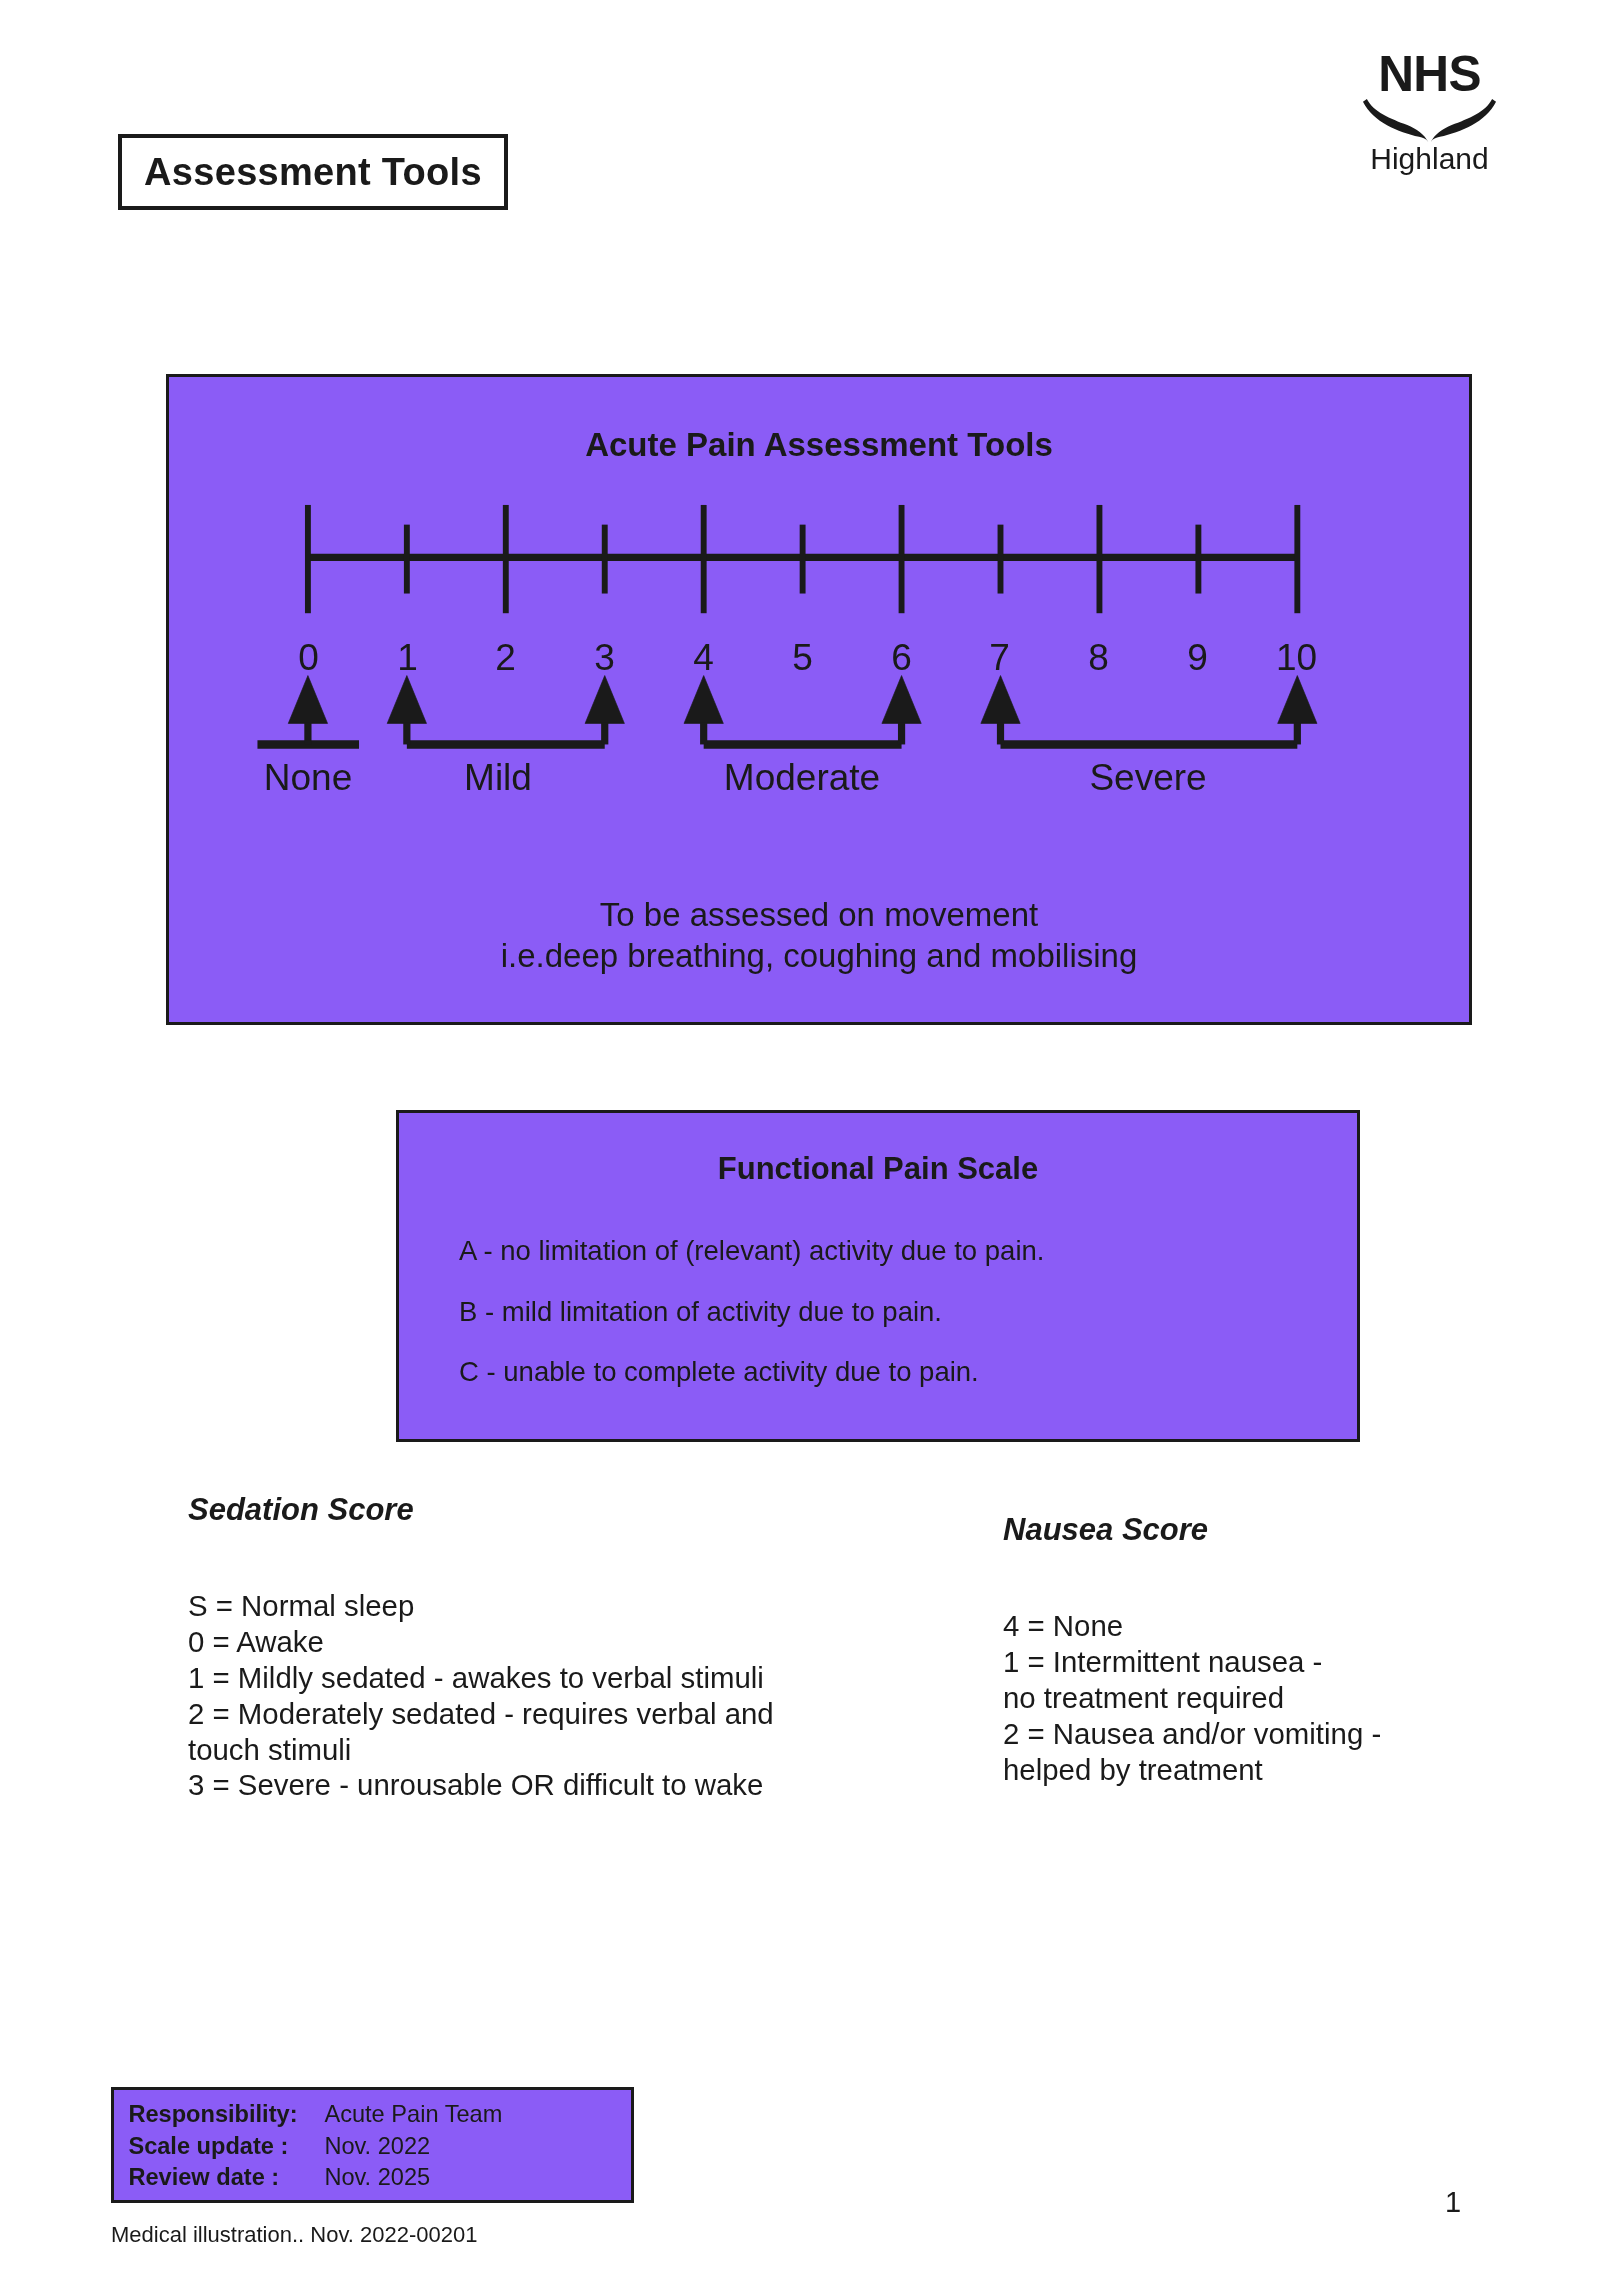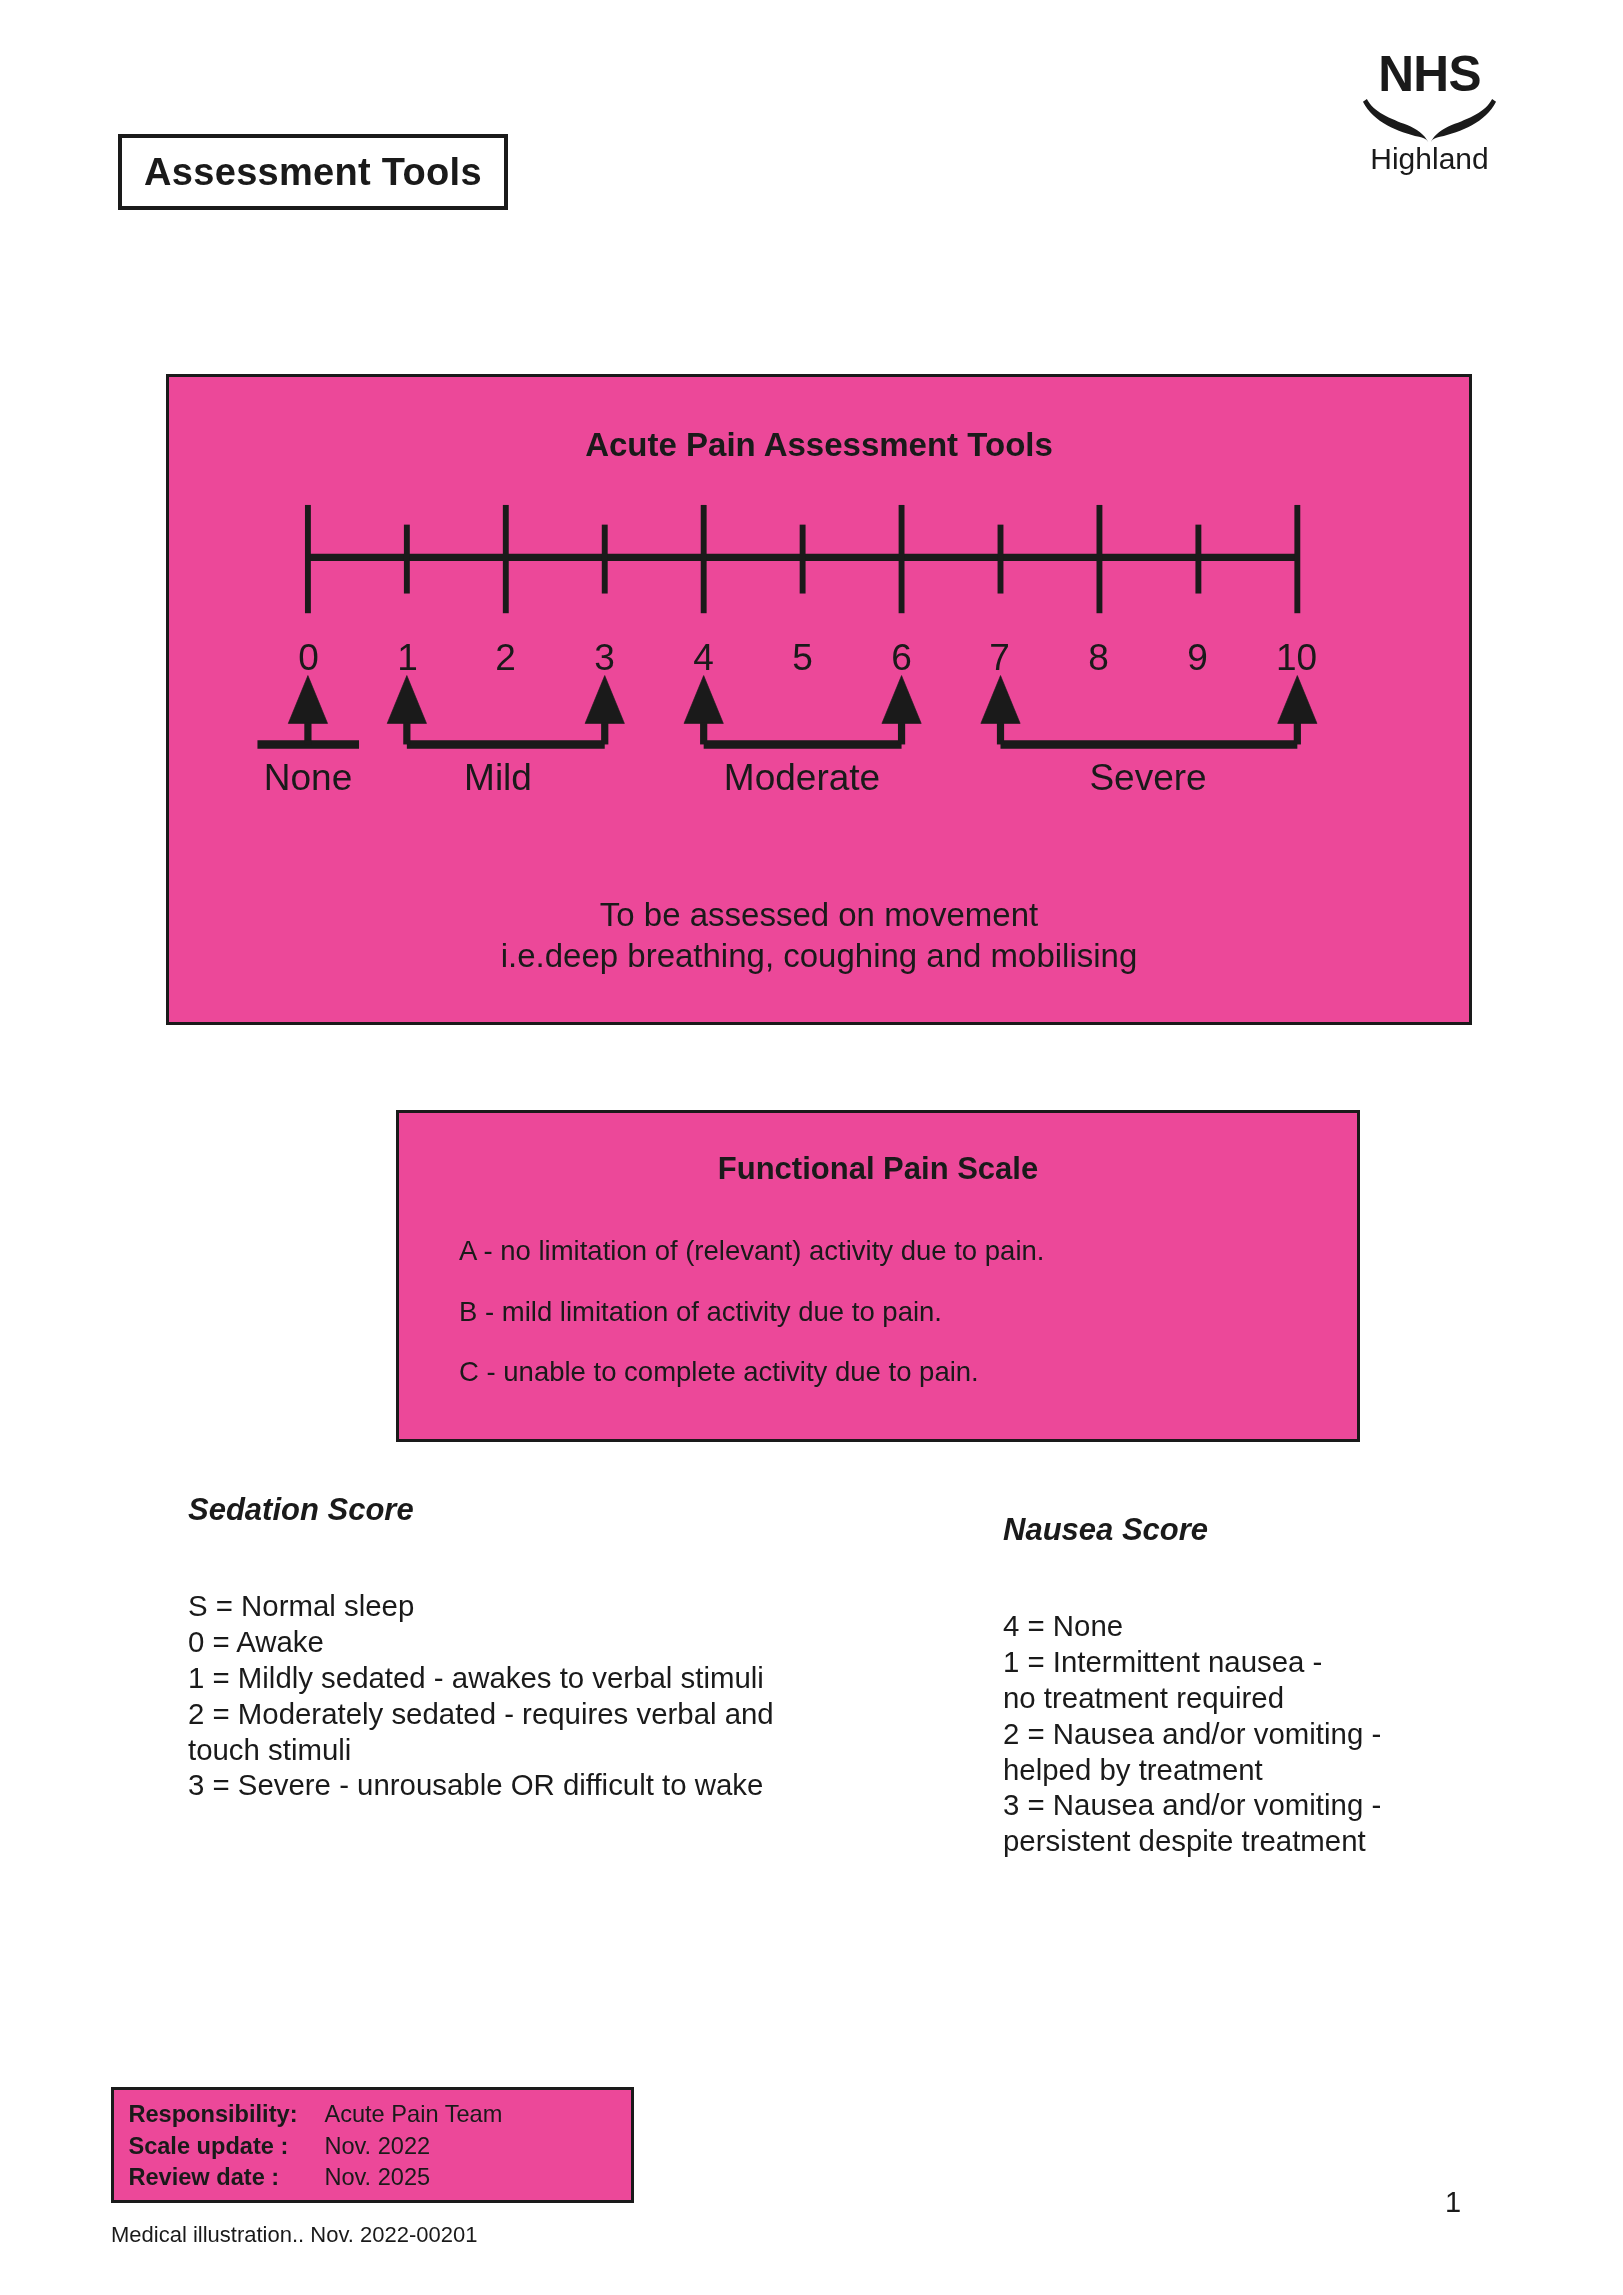--- a/index.html
+++ b/index.html
@@ -16,21 +16,21 @@
     width:390px; height:76px;
     border:4.6px solid #1a1a1a; box-sizing:border-box;
     display:flex; align-items:center; justify-content:center;
   }
   #title-box .txt{ font-size:38px; font-weight:bold; letter-spacing:0.3px; }
 
   #nhs-logo{ position:absolute; left:1351px; top:39px; width:157px; height:137px; }
   #nhs-logo svg{ display:block; width:157px; height:137px; }
 
   
-  .frame{ position:absolute; border:3.9px solid #1a1a1a; box-sizing:border-box; background:#ec4899; }
+  .frame{ position:absolute; border:3.9px solid #1a1a1a; box-sizing:border-box; background:#8b5cf6; }
 
   
   #pain-box{ left:166px; top:374px; width:1306px; height:651px; }
   #pain-title{
     position:absolute; left:0; top:49px; width:100%;
     text-align:center; font-size:33px; font-weight:bold;
   }
 
   #scale-area{ position:absolute; left:0; top:0; width:100%; height:100%; }
   #scale-area svg{ display:block; width:100%; height:100%; }
@@ -198,22 +198,20 @@
   <div class="score-item">3 = Severe - unrousable OR difficult to wake</div>
 </div>
 
 <div class="score-col" id="nausea-col">
   <div class="score-head">Nausea Score</div>
   <div class="score-item">4 = None</div>
   <div class="score-item">1 = Intermittent nausea -
       no treatment required</div>
   <div class="score-item">2 = Nausea and/or vomiting -
       helped by treatment</div>
-  <div class="score-item">3 = Nausea and/or vomiting -
-      persistent despite treatment</div>
 </div>
 
 <div class="frame" id="footer-box">
   <div class="frow">
     <span class="flabel">Responsibility:</span>
     <span class="fvalue">Acute Pain Team</span>
   </div>
   <div class="frow">
     <span class="flabel">Scale update :</span>
     <span class="fvalue">Nov. 2022</span>

